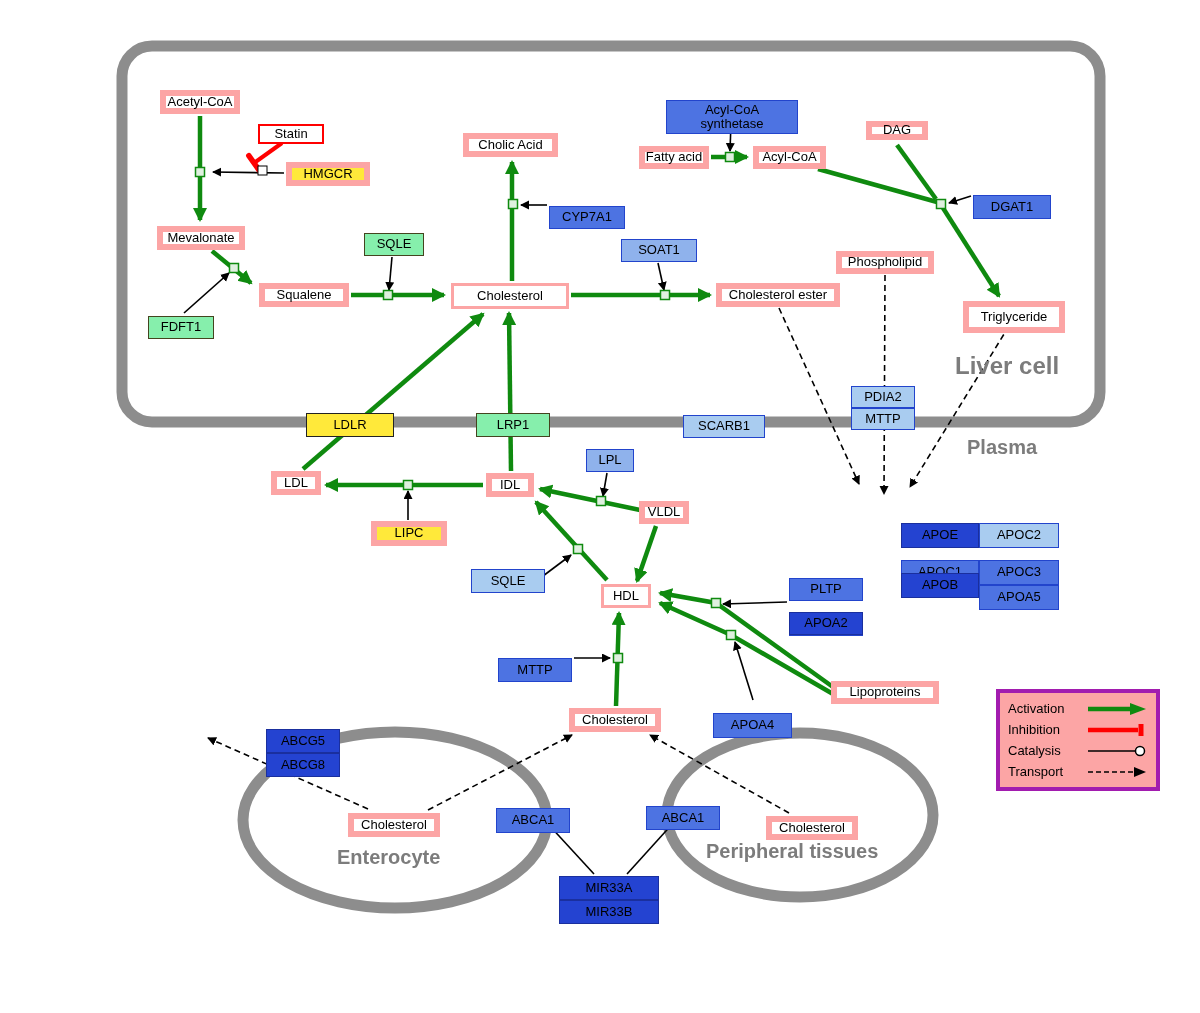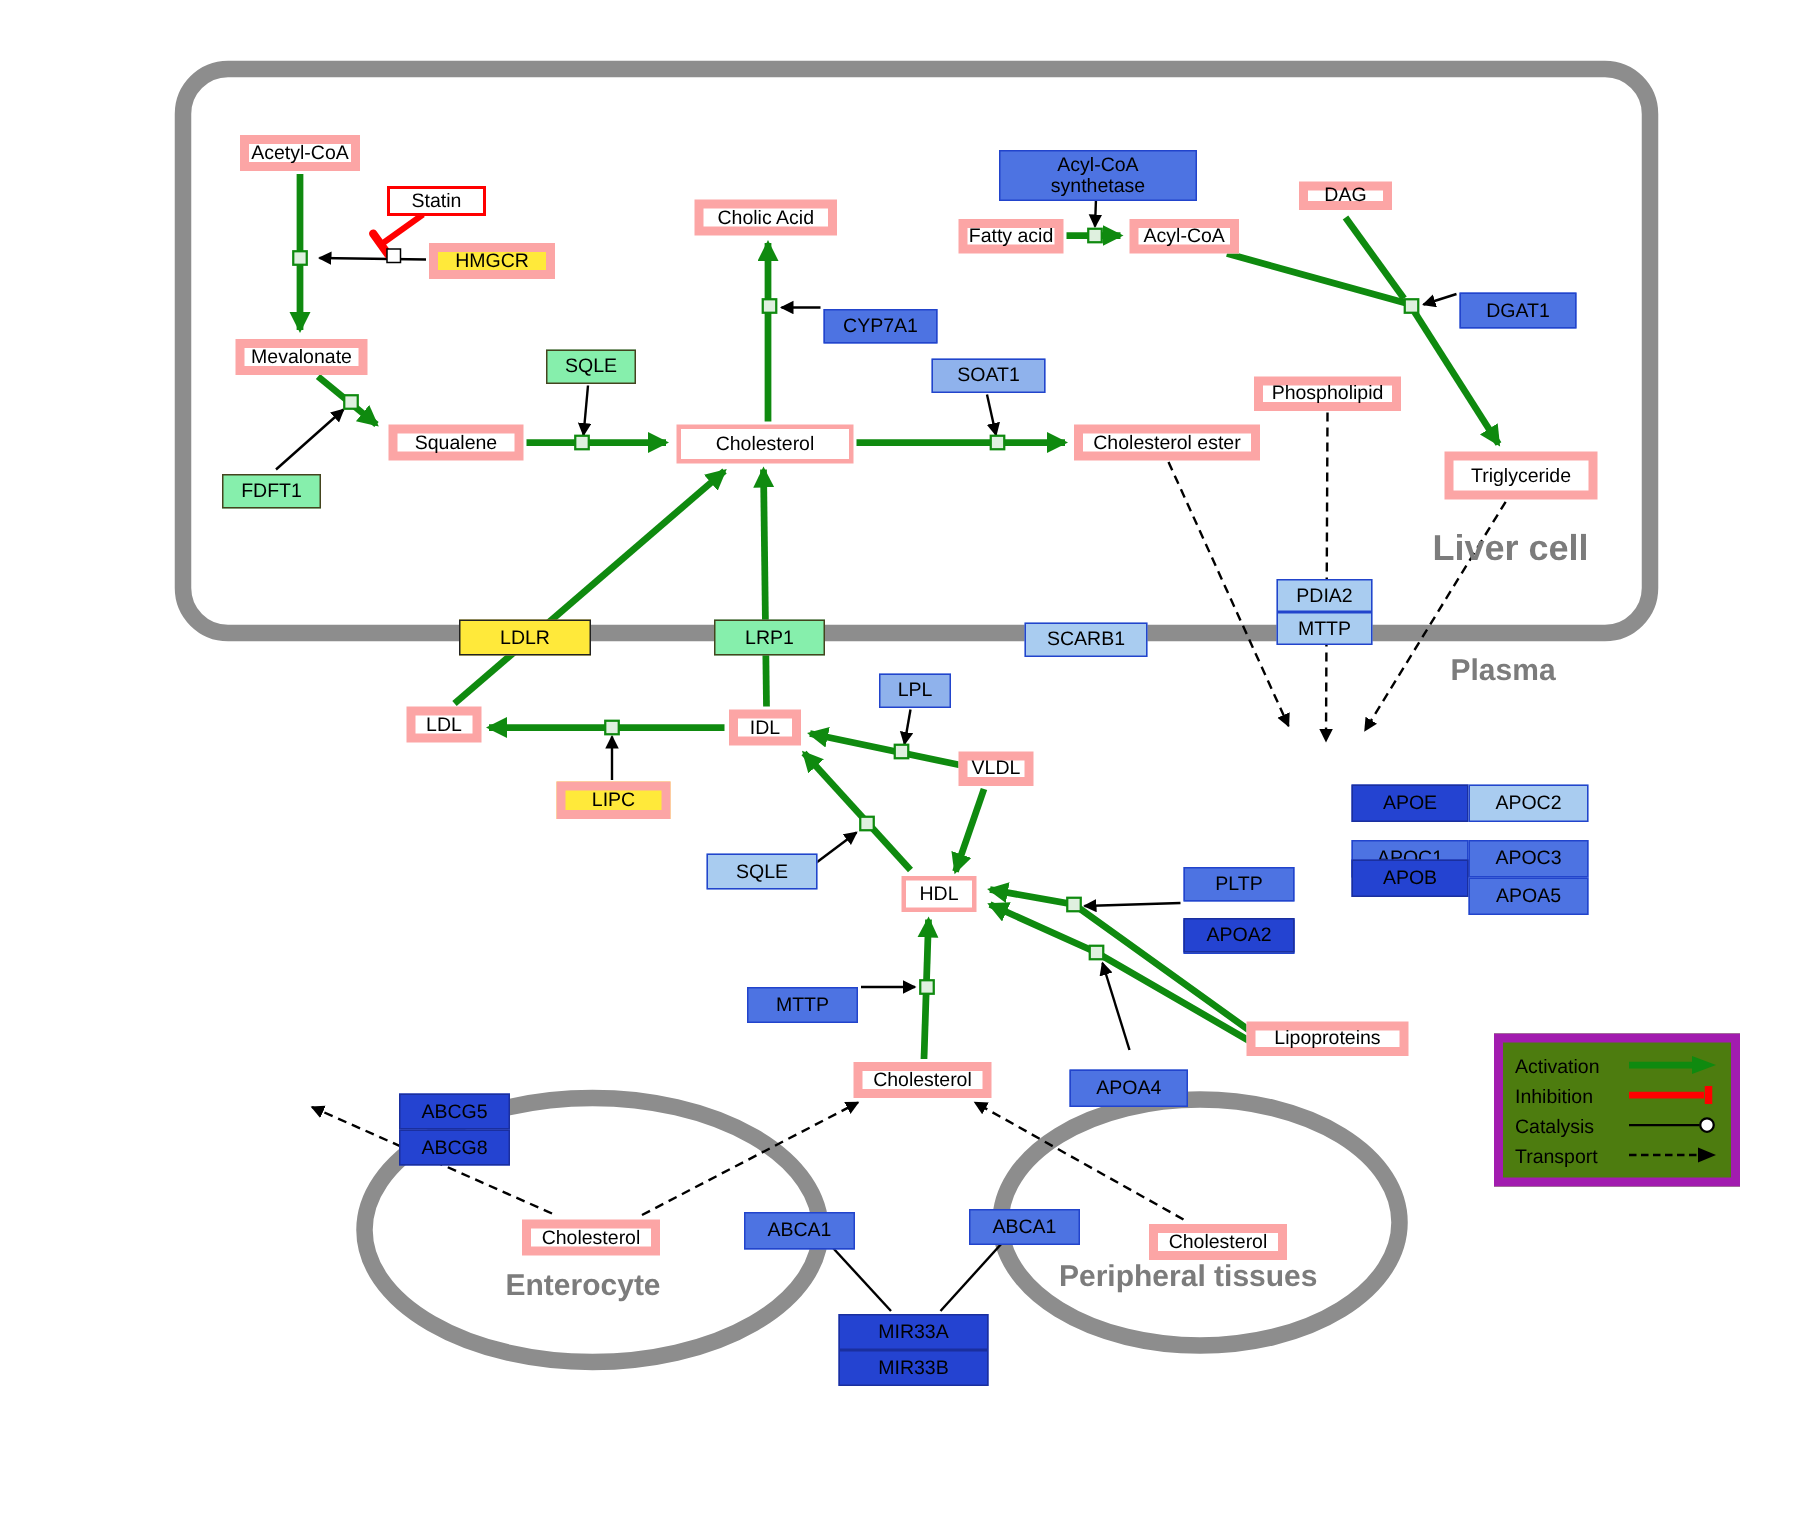--- a/index.html
+++ b/index.html
@@ -21,21 +21,21 @@
   .c-blue3 { background:#4d73e2; border:1.5px solid #2244cc;margin-top:12px; }
   .c-blue4 { background:#2443d1; border:1.5px solid #1a2f9e; }
   .bb { border:1.5px solid #222222; }
   .red-border { border:2px solid #ff0000; }
   .two-line { padding:0 22px; }
 
   .region-label { position:absolute; font-weight:bold; color:#7c7c7c; }
 
   #legend {
     position:absolute; left:996px; top:689px; width:164px; height:102px;
-    background:#4d7c0f; border:6px solid #a21caf; padding:5px 8px;
+    background:#fca5a5; border:4px solid #a21caf; padding:5px 8px;
     display:flex; flex-direction:column; justify-content:space-around;
   }
   .lg-row { display:flex; align-items:center; justify-content:space-between; font-size:13px; color:#000; }
   .lg-row svg { flex:0 0 auto; }
 </style>
 </head>
 <body>
 
 <div id="canvas">
 

